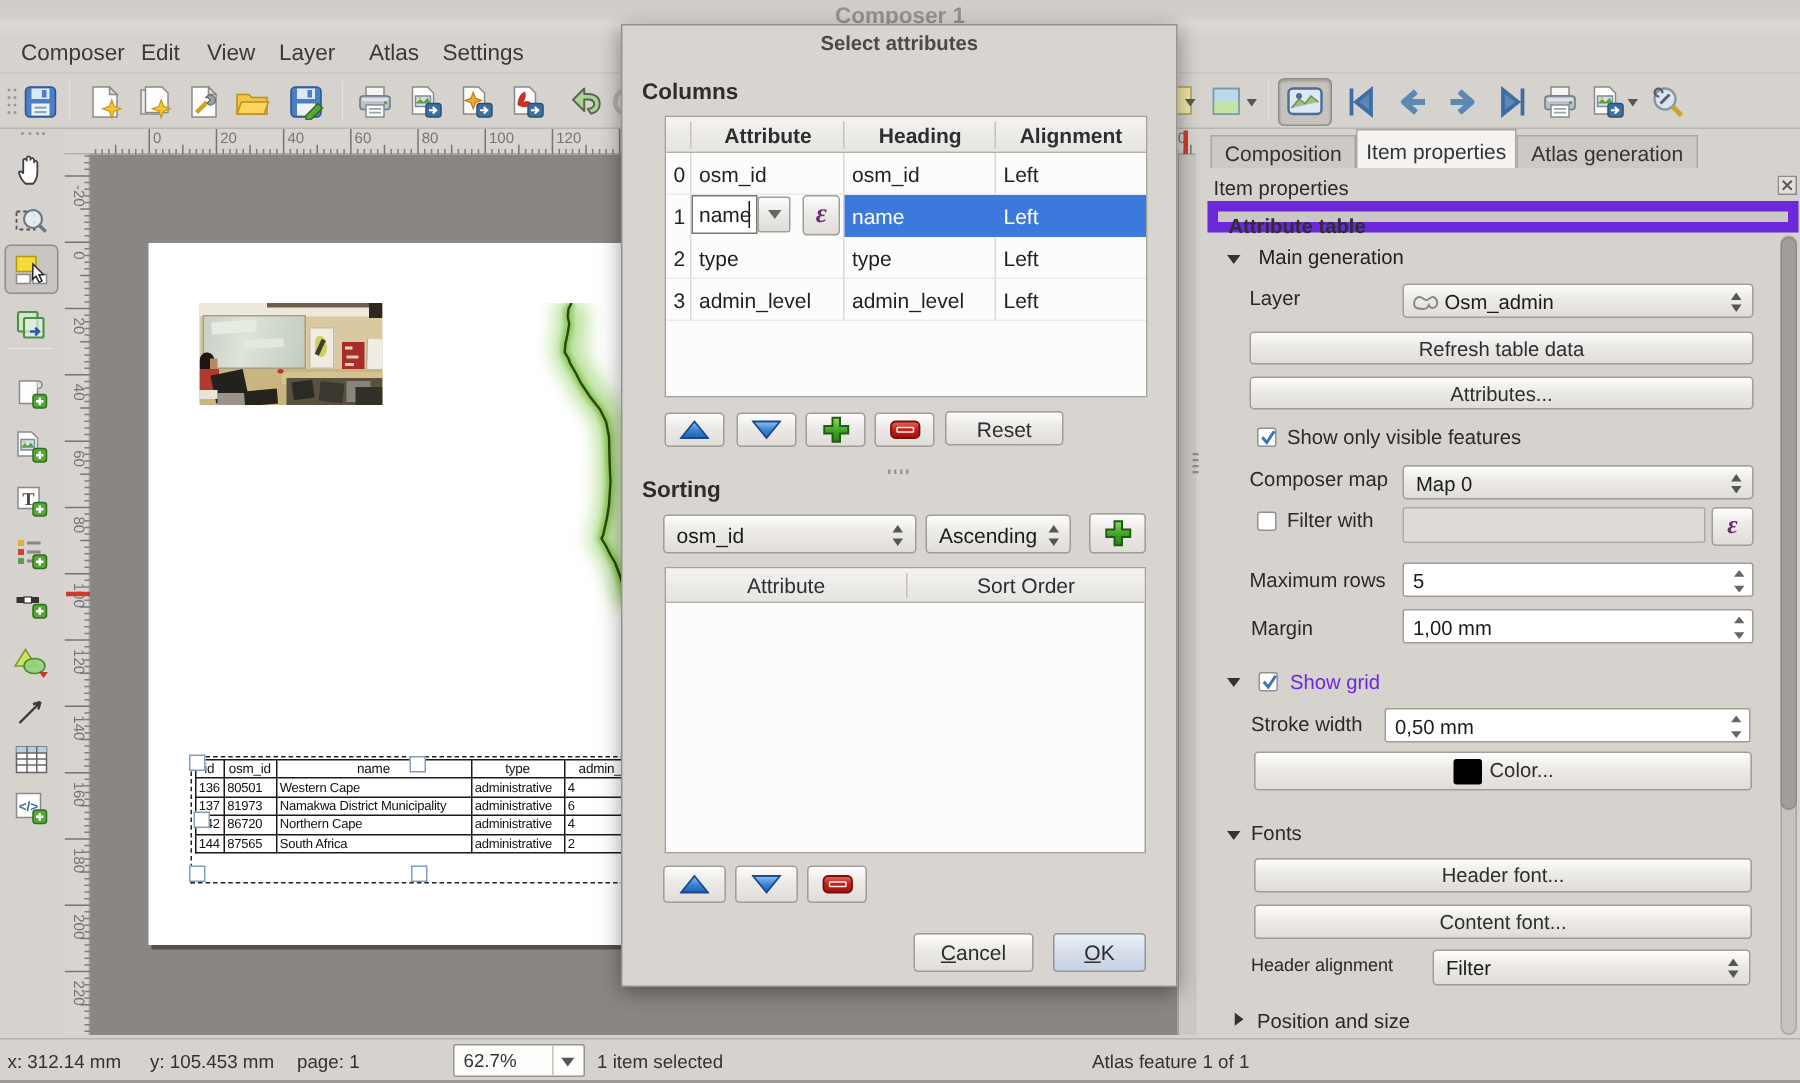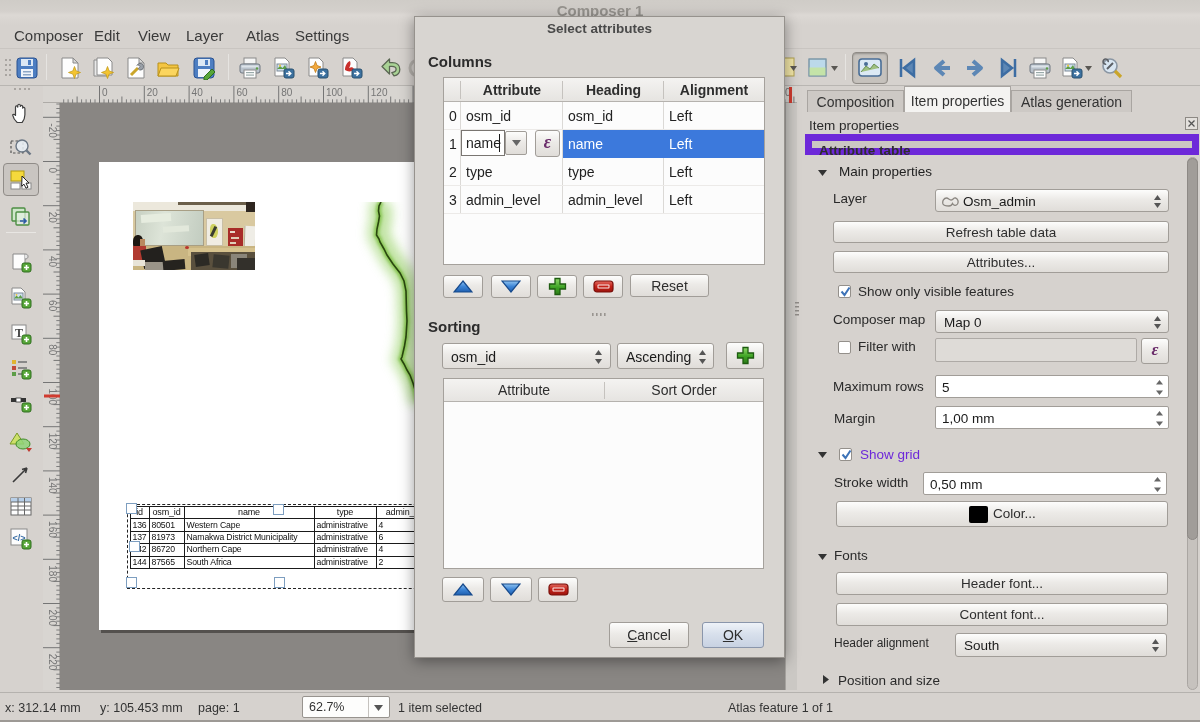--- a/index.html
+++ b/index.html
@@ -749,21 +749,21 @@
         <rect x="0.5" y="0.5" width="12" height="12" fill="#e3e0dc" stroke="#8d8984"></rect>
         <path d="M3.5 3.5l6 6m0-6l-6 6" stroke="#555" stroke-width="1.3"></path>
       </svg>
 <div class="abs" style="left:8px;top:48px;width:394px;height:21px;background:#cbc7c3;border:7px solid #6d28d9;font-weight:bold;font-size:13.5px;color:#2e2e2e;padding:2px 0 0 7px;">Attribute table</div>
 
 <div class="abs" style="left:390px;top:71px;width:11px;height:533px;background:#c6c2be;border:1px solid #aaa6a2;border-radius:6px;"></div>
 <div class="abs" style="left:390px;top:72px;width:11px;height:382px;background:#a19d99;border:1px solid #8d8985;border-radius:6px;"></div>
 <svg class="abs" style="left:21px;top:84px;" width="10" height="7">
         <path d="M0 0h9l-4.5 6z" fill="#333"></path>
       </svg>
-<div class="abs" style="left:42px;top:78px;font-size:13.5px;color:#222;">Main properties</div>
+<div class="abs" style="left:42px;top:78px;font-size:13.5px;color:#222;">Main generation</div>
 <div class="abs" style="left:36px;top:105px;font-size:13.5px;color:#2a2a2a;">Layer</div>
 <div class="combo" style="left:138px;top:103px;width:234px;height:23px;">
   <svg class="abs" style="left:6px;top:5px;" width="17" height="13">
           <path d="M1 9c-1-3 1-6 3.5-6 2 0 2.5 2 4.5 2s2.5-2.5 4.5-2 3.5 3.5 2 6c-1.5 2.2-4 1.5-5-0.5-0.7 1.8-2 2.5-3.5 2.5S1.7 10.6 1 9z" fill="none" stroke="#8a8680" stroke-width="1.3"></path>
         </svg>
   <span style="position:absolute;left:27px;top:3.5px;font-size:13.5px;">Osm_admin</span>
   <svg class="abs" style="right:6px;top:5px;" width="9" height="13">
           <path d="M4.5 0L8 5H1z" fill="#555"></path>
           <path d="M4.5 13L1 8h7z" fill="#555"></path>
         </svg>
@@ -824,21 +824,21 @@
   <span style="position:absolute;left:156px;top:4px;font-size:13.5px;">Color...</span>
       </div>
 <svg class="abs" style="left:21px;top:468px;" width="10" height="7">
         <path d="M0 0h9l-4.5 6z" fill="#333"></path>
       </svg>
 <div class="abs" style="left:37px;top:462px;font-size:13.5px;color:#2a2a2a;">Fonts</div>
 <div class="btn" style="left:39px;top:486px;width:332px;height:23px;font-size:13.5px;padding-top:3px;">Header font...</div>
 <div class="btn" style="left:39px;top:517px;width:332px;height:23px;font-size:13.5px;padding-top:3px;">Content font...</div>
 <div class="abs" style="left:37px;top:550px;font-size:12px;color:#2a2a2a;">Header alignment</div>
 <div class="combo" style="left:158px;top:547px;width:212px;height:24px;">
-  <span style="position:absolute;left:8px;top:4px;font-size:13.5px;">South</span>
+  <span style="position:absolute;left:8px;top:4px;font-size:13.5px;">Filter</span>
   <svg class="abs" style="right:6px;top:5px;" width="9" height="13">
           <path d="M4.5 0L8 5H1z" fill="#555"></path>
           <path d="M4.5 13L1 8h7z" fill="#555"></path>
         </svg>
 </div>
 <svg class="abs" style="left:26px;top:589px;" width="7" height="10">
         <path d="M0 0v9l6-4.5z" fill="#333"></path>
       </svg>
 <div class="abs" style="left:41px;top:587px;font-size:13.5px;color:#2a2a2a;">Position and size</div>
 <svg class="abs" style="left:-4px;top:216px;" width="8" height="18">

